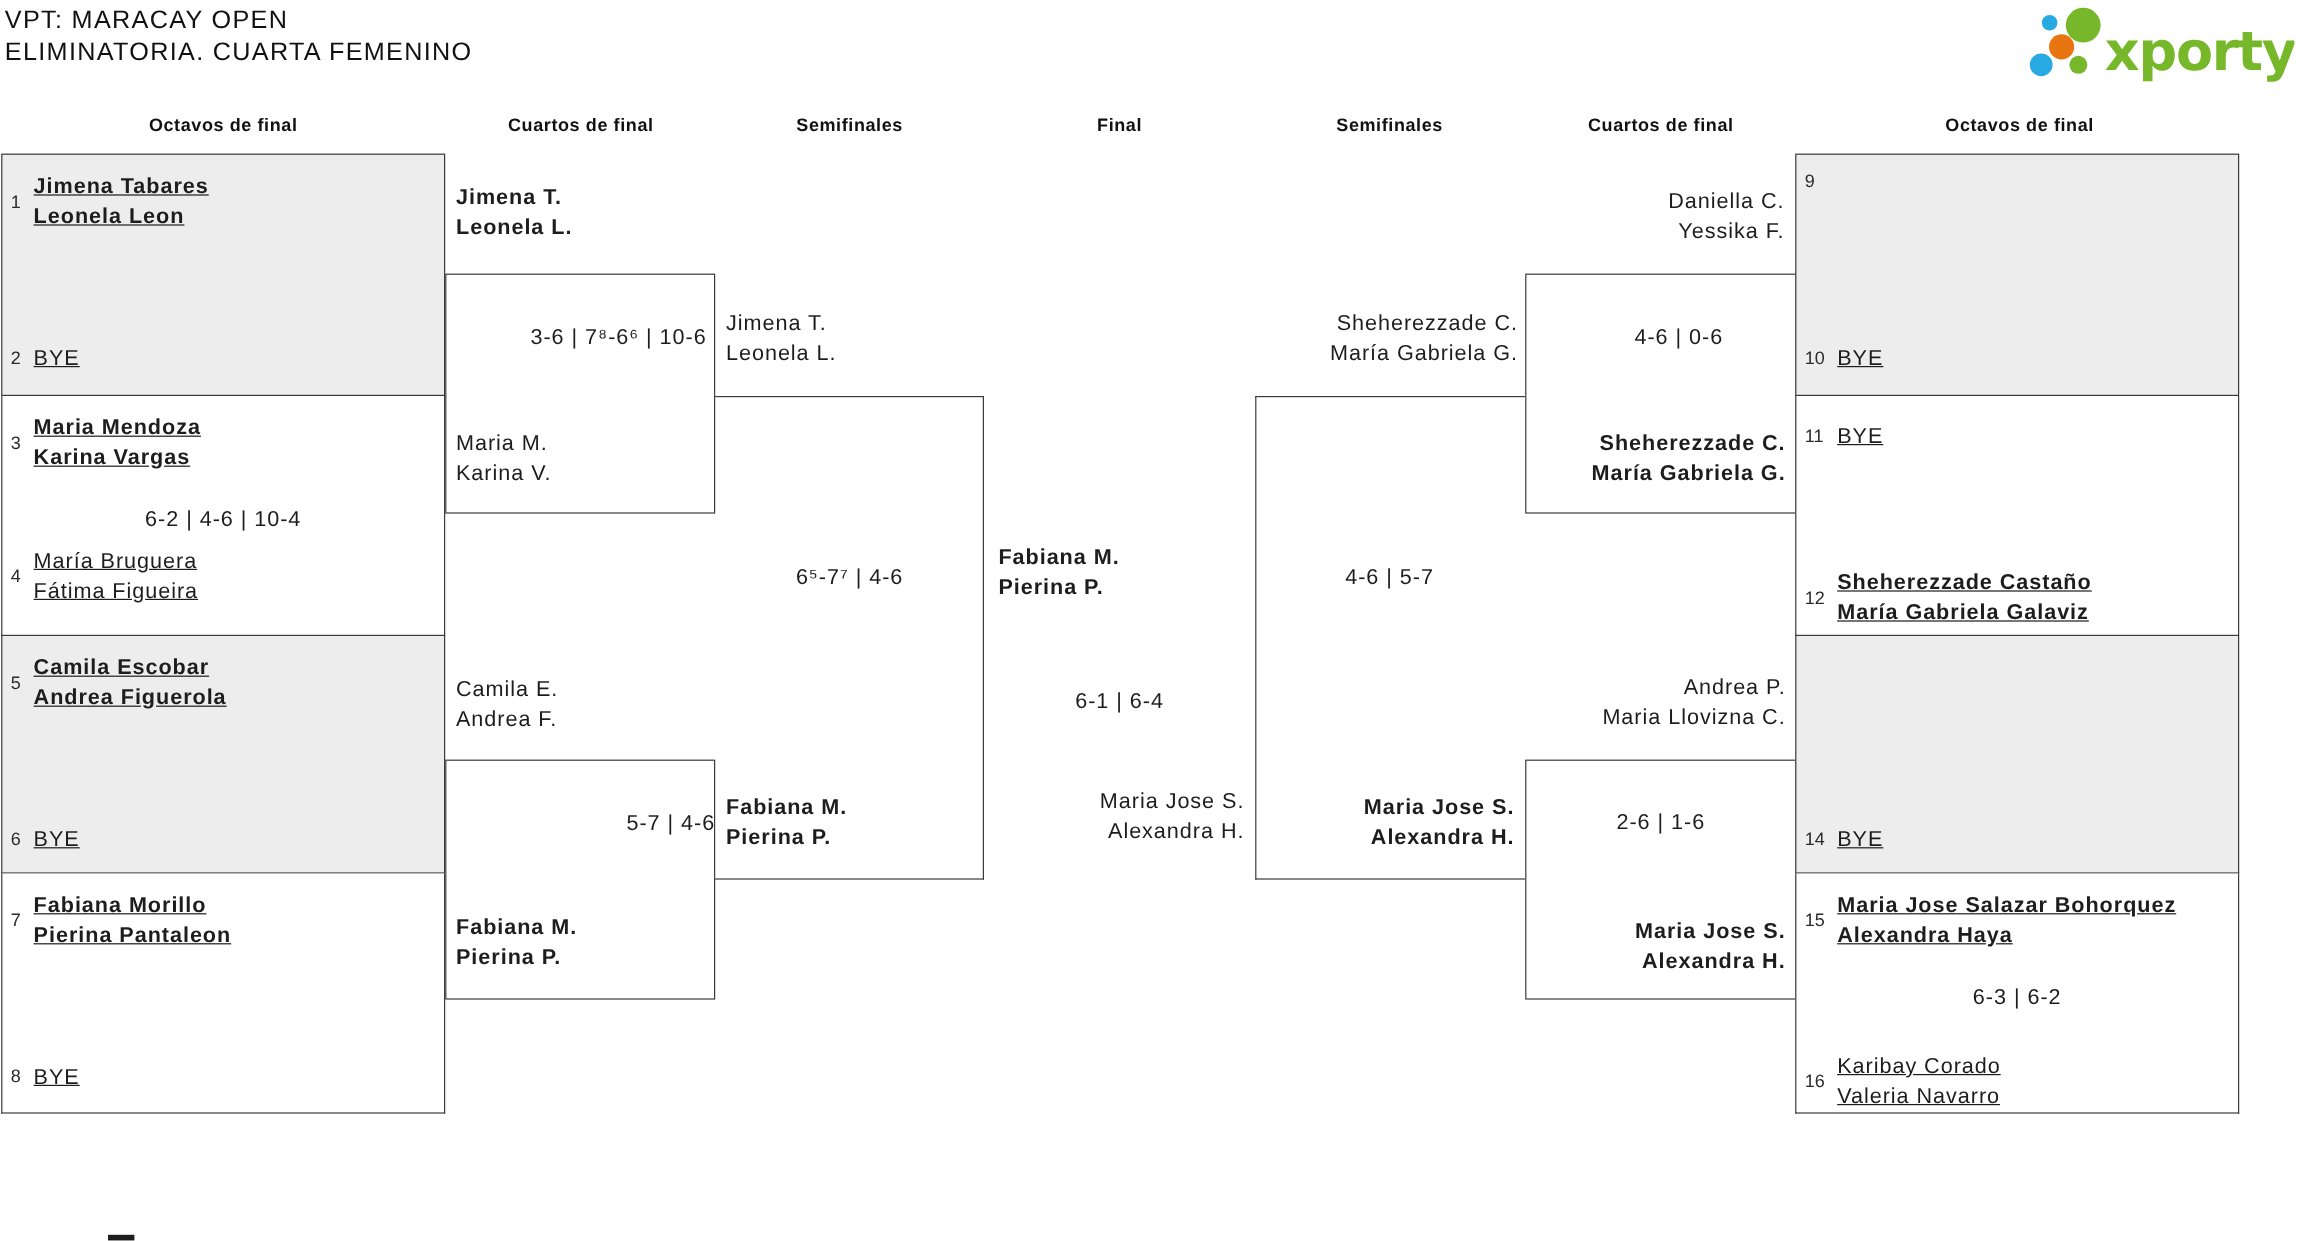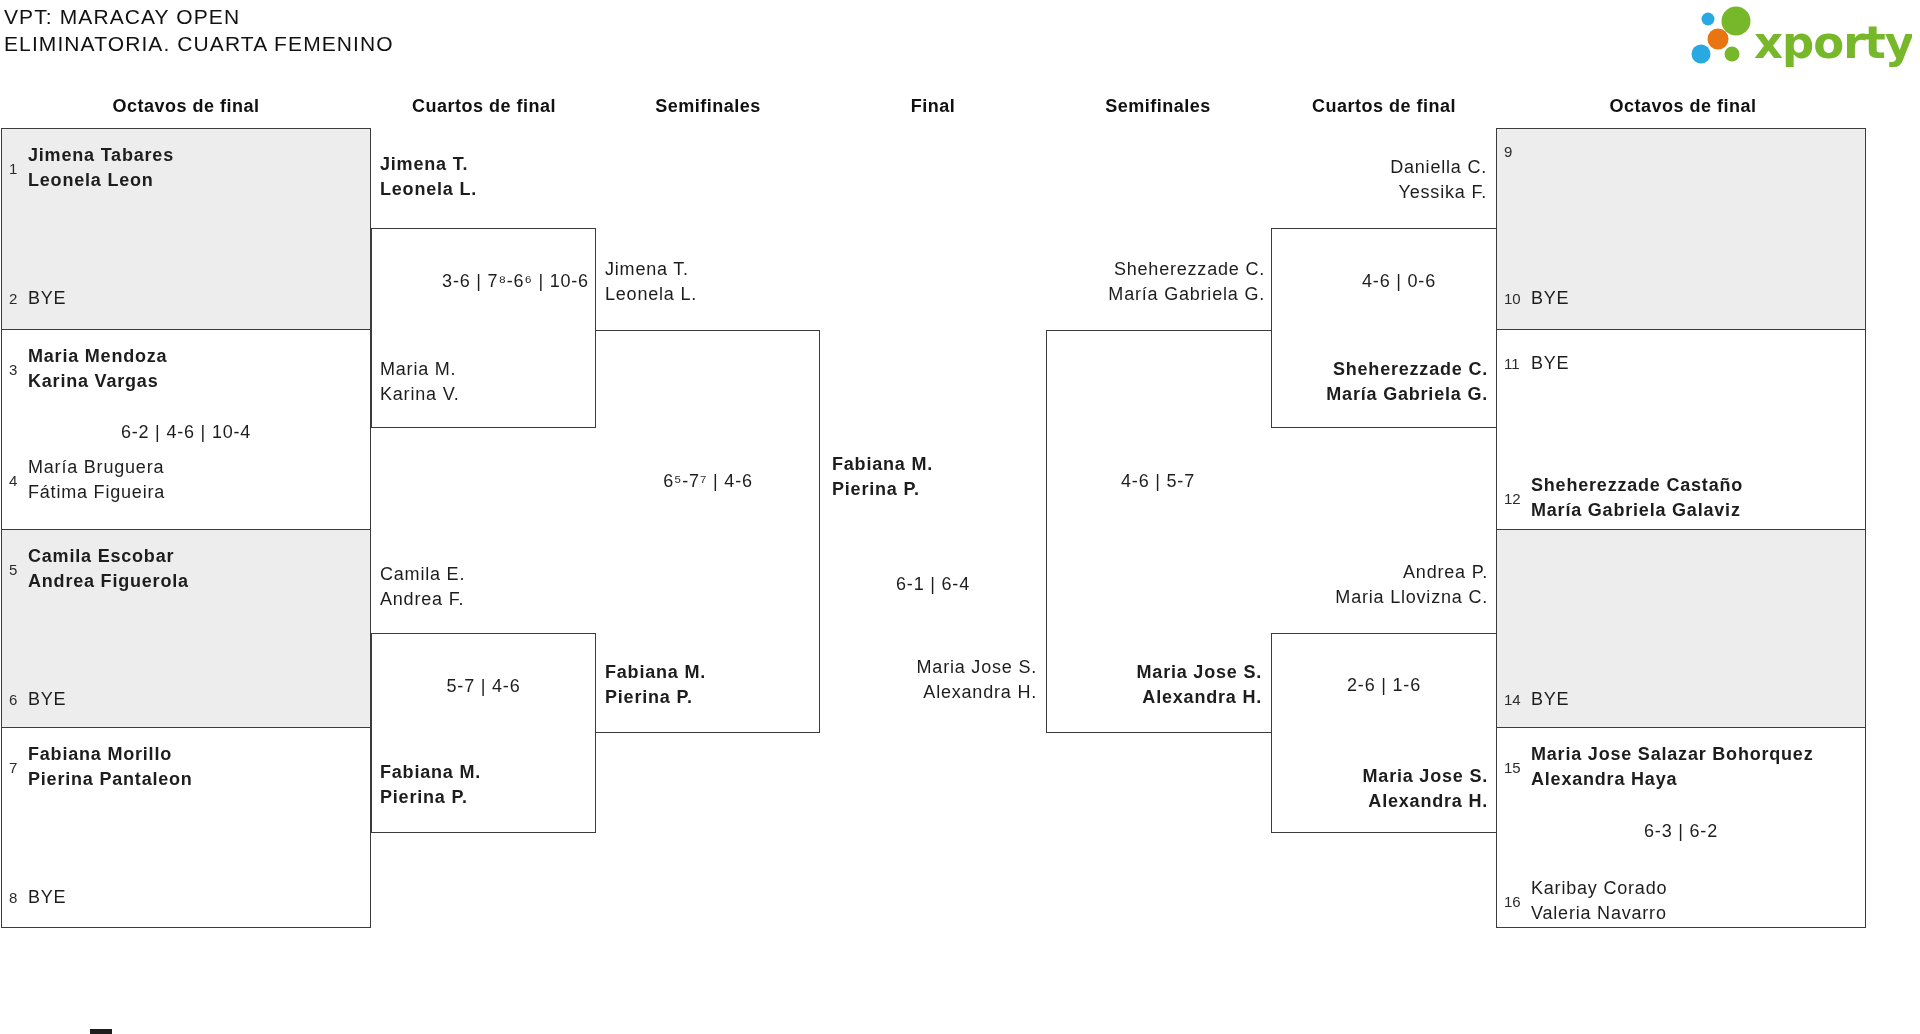--- a/index.html
+++ b/index.html
@@ -6,34 +6,34 @@
   .canvas{position:relative;width:1920px;height:1034px;background:#fff;overflow:hidden;
           font-family:"Liberation Sans",sans-serif;}
   .title{position:absolute;left:4px;top:3px;font-size:21px;font-weight:400;
          letter-spacing:1.1px;color:#111;line-height:27px;white-space:nowrap;}
   .logo{position:absolute;left:1676px;top:0;display:block;}
   .lg-green{fill:var(--accent-green,#77b82a);}
   .lg-blue{fill:var(--accent-blue,#29a9e1);}
   .lg-orange{fill:var(--accent-orange,#e8750f);}
   .lg-text{font-family:"DejaVu Sans",sans-serif;font-weight:800;font-size:45px;
            letter-spacing:-1px;fill:var(--accent-green,#77b82a);}
-  .rh{position:absolute;top:96px;width:220px;text-align:center;font-size:18px;
+  .rh{position:absolute;top:96px;width:220px;text-align:center;font-size:15px;
       font-weight:700;letter-spacing:.5px;color:#111;white-space:nowrap;}
   .box{position:absolute;box-sizing:border-box;border:1px solid var(--line,#3b3b3b);background:#fff;}
   .box.gray{background:var(--box-gray,#ededed);}
   .box.no-top{border-top:none;}
   .sfbox{position:absolute;box-sizing:border-box;}
   .sfbox.left{border-top:1px solid var(--line,#3b3b3b);border-right:1px solid var(--line,#3b3b3b);
               border-bottom:1px solid var(--line,#3b3b3b);}
   .sfbox.right{border-top:1px solid var(--line,#3b3b3b);border-left:1px solid var(--line,#3b3b3b);
                border-bottom:1px solid var(--line,#3b3b3b);}
   .prow{position:absolute;left:0;right:0;display:flex;align-items:center;padding-left:7px;}
   .seed{width:19px;flex:none;font-size:15px;color:#2b2b2b;}
   .seedw{width:27px;flex:none;font-size:15px;color:#2b2b2b;}
-  .nm{font-size:18px;line-height:25px;letter-spacing:.8px;color:#1d1d1d;}
+  .nm{font-size:18px;line-height:25px;letter-spacing:.8px;color:#1d1d1d;text-decoration:underline;}
   .bold{font-weight:700;}
   .score{position:absolute;left:0;right:0;text-align:center;font-size:18px;line-height:25px;
          letter-spacing:.8px;color:#1d1d1d;}
   .flo{position:absolute;font-size:18px;line-height:25px;letter-spacing:.8px;color:#1d1d1d;white-space:nowrap;}
   .tr{text-align:right;}
 </style>
 </head>
 <body>
 
 <div class="canvas">
@@ -131,21 +131,21 @@
   <div class="flo" style="left:380px;top:357px;">
     <div>Maria M.</div>
     <div>Karina V.</div>
   </div>
 
   <div class="flo" style="left:380px;top:562px;">
     <div>Camila E.</div>
     <div>Andrea F.</div>
   </div>
   <div class="box" style="left:371px;top:633px;width:225px;height:200px;"></div>
-  <div class="score" style="left:371px;width:225px;top:674px;right:auto;">5-7 | 4-6</div>
+  <div class="score" style="left:371px;width:225px;top:674px;right:auto;text-align:right;">5-7 | 4-6</div>
   <div class="flo bold" style="left:380px;top:760px;">
     <div>Fabiana M.</div>
     <div>Pierina P.</div>
   </div>
 
   <div class="flo" style="left:605px;top:257px;">
     <div>Jimena T.</div>
     <div>Leonela L.</div>
   </div>
   <div class="sfbox left" style="left:596px;top:330px;width:224px;height:403px;"></div>

